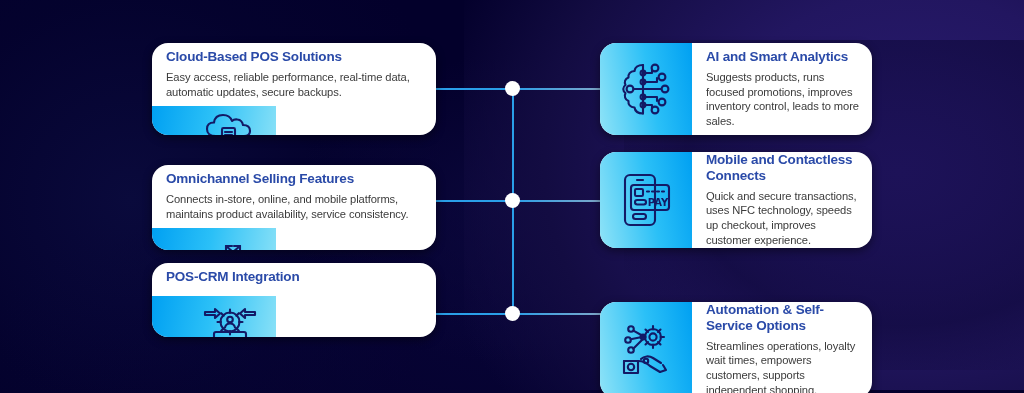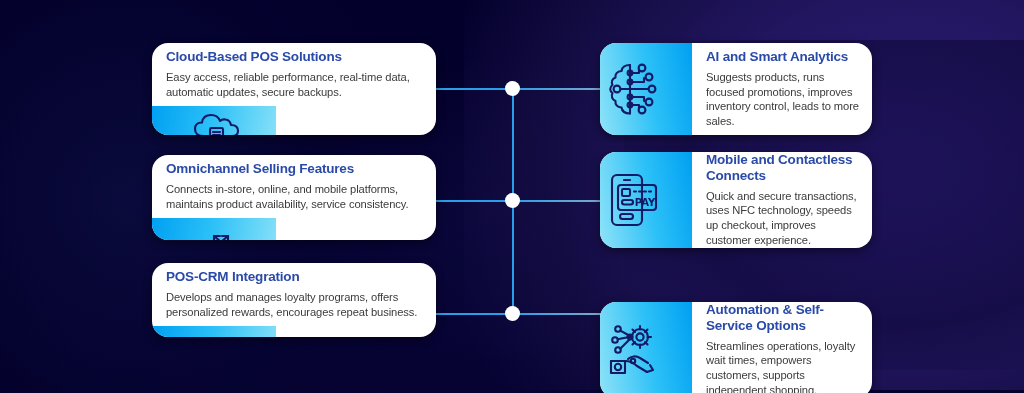--- a/index.html
+++ b/index.html
@@ -62,30 +62,30 @@
     padding:6px 12px 6px 14px;box-sizing:border-box;
   }
   .card-title{
     color:#2a4aa8;font-weight:bold;font-size:13.5px;line-height:1.17;
     letter-spacing:-0.2px;margin:0 0 5px 0;
   }
   .card-desc{
     color:#3b3b3b;font-size:11.2px;line-height:1.33;letter-spacing:-0.1px;margin:0;
   }
   .icon-pane{
-    flex:0 0 auto;width:92px;display:flex;align-items:center;justify-content:flex-start;
+    flex:0 0 auto;width:92px;display:flex;align-items:center;justify-content:center;
   }
   .icon-pane svg{display:block;}
   .pane-ltr{background:linear-gradient(100deg,#00a0f2 0%,#2bc0f7 45%,#8fe3f7 100%);padding-left:32px;}
   .pane-rtl{background:linear-gradient(260deg,#00a0f2 0%,#2bc0f7 45%,#8fe3f7 100%);}
 
   .card.left{left:152px;width:284px;flex-direction:column;}
   .card.right{left:600px;width:272px;}
   .row1{top:43px;height:92px;}
-  .row2{top:155px;height:85px;}
+  .row2{top:165px;height:85px;}
   .row3{top:263px;height:74px;}
   .card.right.row2{top:152px;height:96px;}
   .card.right.row3{top:260px;height:96px;margin-top:42px;}
 </style>
 </head>
 <body>
 
 <div id="stage">
 
   <div class="bg-glow glow-navy-left"></div>
@@ -146,21 +146,20 @@
         <path d="M14 58c3-5 7-7 11-6l10 2c1.6.3 2 2.4.4 3.1l-7 .6"></path>
         <path d="M33 55h15c4 0 8-2 11-5"></path>
         <path d="M14 58l4 4 6-3"></path>
       </svg>
     </div>
   </div>
 
   <div class="card left row3">
     <div class="card-text">
       <p class="card-title">POS-CRM Integration</p>
-      <p class="card-desc">Develops and manages loyalty programs, offers personalized rewards, encourages repeat business.</p>
     </div>
     <div class="icon-pane pane-ltr">
       <svg width="70" height="70" viewBox="0 0 70 70" fill="none" stroke="#131a66" stroke-width="2.1" stroke-linejoin="round" stroke-linecap="round">
         <path d="M10 16h10v-3l5 4.5-5 4.5v-3H10z"></path>
         <path d="M60 16H50v-3l-5 4.5 5 4.5v-3h10z"></path>
         <circle cx="35" cy="26" r="9.5"></circle>
         <path d="M35 13.5v3.5M35 35v3.5M22.5 26h3.5M44 26h3.5M26.2 17.2l2.5 2.5M41.3 32.3l2.5 2.5M43.8 17.2l-2.5 2.5M28.7 32.3l-2.5 2.5"></path>
         <circle cx="35" cy="23.5" r="2.8"></circle>
         <path d="M30 31.5c.6-2.6 2.6-4 5-4s4.4 1.4 5 4"></path>
         <rect x="19" y="36" width="32" height="19" rx="2"></rect>

